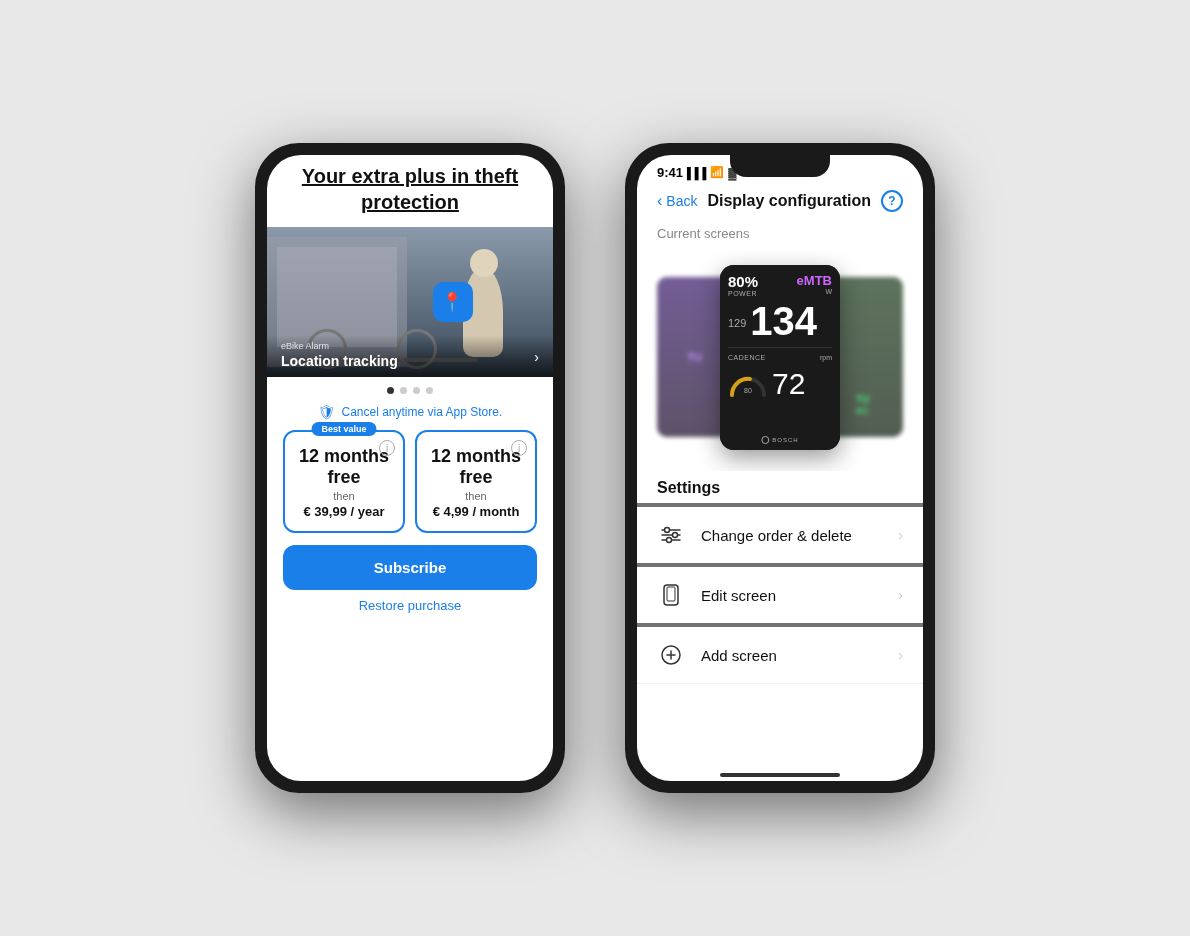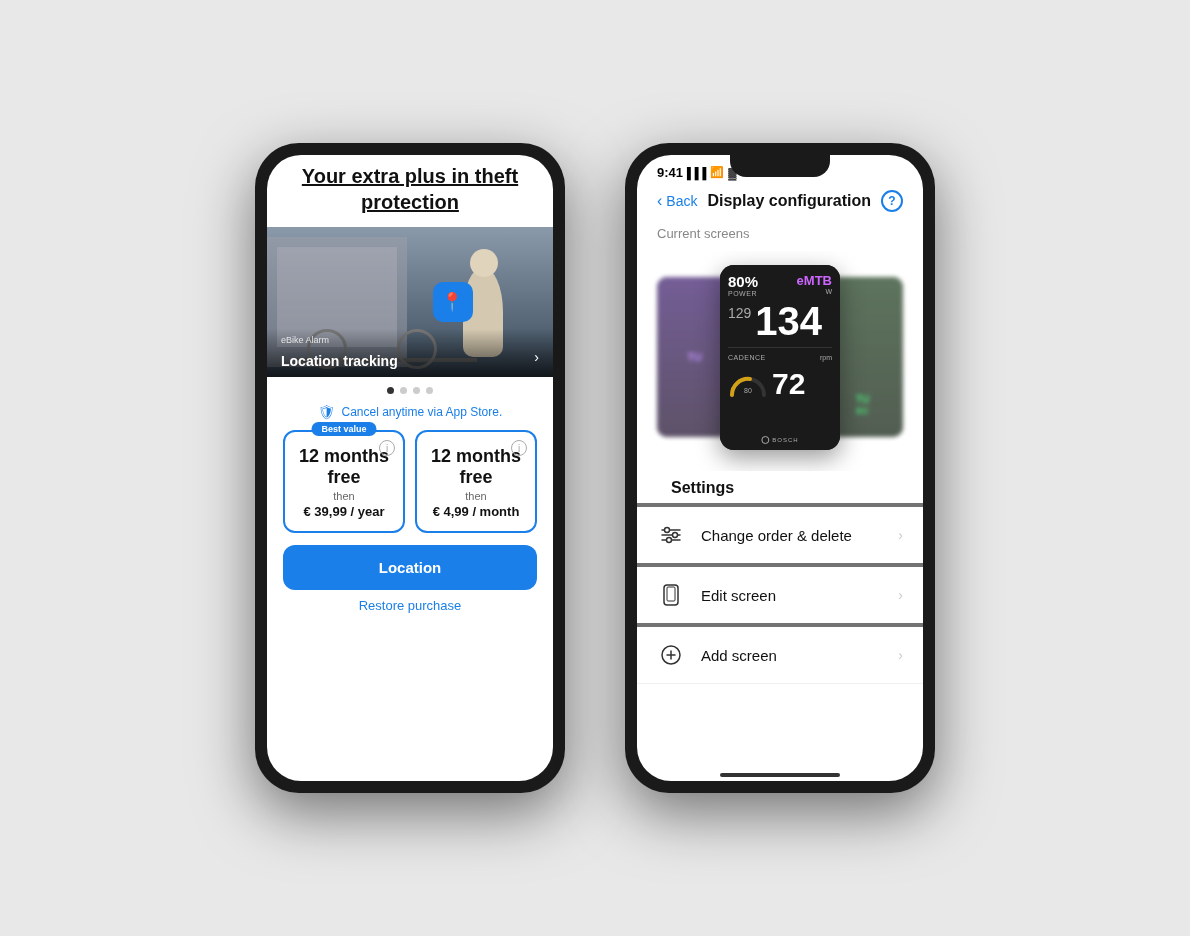--- a/index.html
+++ b/index.html
@@ -112,21 +112,21 @@
       position: absolute;
       bottom: 0;
       left: 0;
       right: 0;
       padding: 6px 14px 8px;
       background: linear-gradient(transparent, rgba(0,0,0,0.7));
     }
     .hero-label {
       font-size: 9px;
       color: rgba(255,255,255,0.8);
-      margin-bottom: 8px;
+      margin-bottom: 2px;
     }
     .hero-caption {
       font-size: 14px;
       font-weight: 700;
       color: #fff;
     }
     .hero-arrow {
       position: absolute;
       right: 14px;
       bottom: 12px;
@@ -387,23 +387,23 @@
       color: #aaa;
       text-align: right;
       display: block;
     }
     .speed-section {
       display: flex;
       align-items: flex-end;
       gap: 4px;
     }
     .speed-prev {
-      font-size: 14px;
+      font-size: 11px;
       color: #aaa;
-      margin-bottom: 20px;
+      margin-bottom: 12px;
     }
     .speed-main {
       font-size: 40px;
       font-weight: 700;
       color: #fff;
       line-height: 1;
     }
     .divider-line {
       height: 1px;
       background: #333;
@@ -424,21 +424,21 @@
       color: #aaa;
     }
     .gauge-row {
       display: flex;
       align-items: flex-end;
       gap: 4px;
     }
     .gauge-svg { flex-shrink: 0; }
     .cadence-main {
       font-size: 30px;
-      font-weight: 700;
+      font-weight: 400;
       color: #fff;
       line-height: 1;
     }
     .bosch-logo {
       position: absolute;
       bottom: 6px;
       left: 50%;
       transform: translateX(-50%);
       display: flex;
       align-items: center;
@@ -458,21 +458,21 @@
       font-size: 12px;
       color: #888;
       padding: 6px 0 8px;
     }
 
     
     .settings-label {
       font-size: 16px;
       font-weight: 600;
       color: #111;
-      padding: 8px 34px 6px;
+      padding: 8px 20px 6px;
     }
     .settings-list {
       flex: 1;
     }
     .settings-item {
       display: flex;
       align-items: center;
       padding: 14px 20px;
       border-top: 4px solid #737373;
       cursor: pointer;
@@ -562,21 +562,21 @@
         </div>
 
         <div class="plan-card">
           <div class="info-icon">i</div>
           <div class="plan-title">12 months free</div>
           <div class="plan-then">then</div>
           <div class="plan-price">€ 4,99 / month</div>
         </div>
       </div>
 
-      <div class="subscribe-btn">Location</div>
+      <div class="subscribe-btn">Subscribe</div>
       <div class="restore-link">Restore purchase</div>
     </div>
   </div>
 </div>
 
 <div class="phone">
   <div class="notch"></div>
   <div class="phone-screen">
     <div class="right-screen">
 

